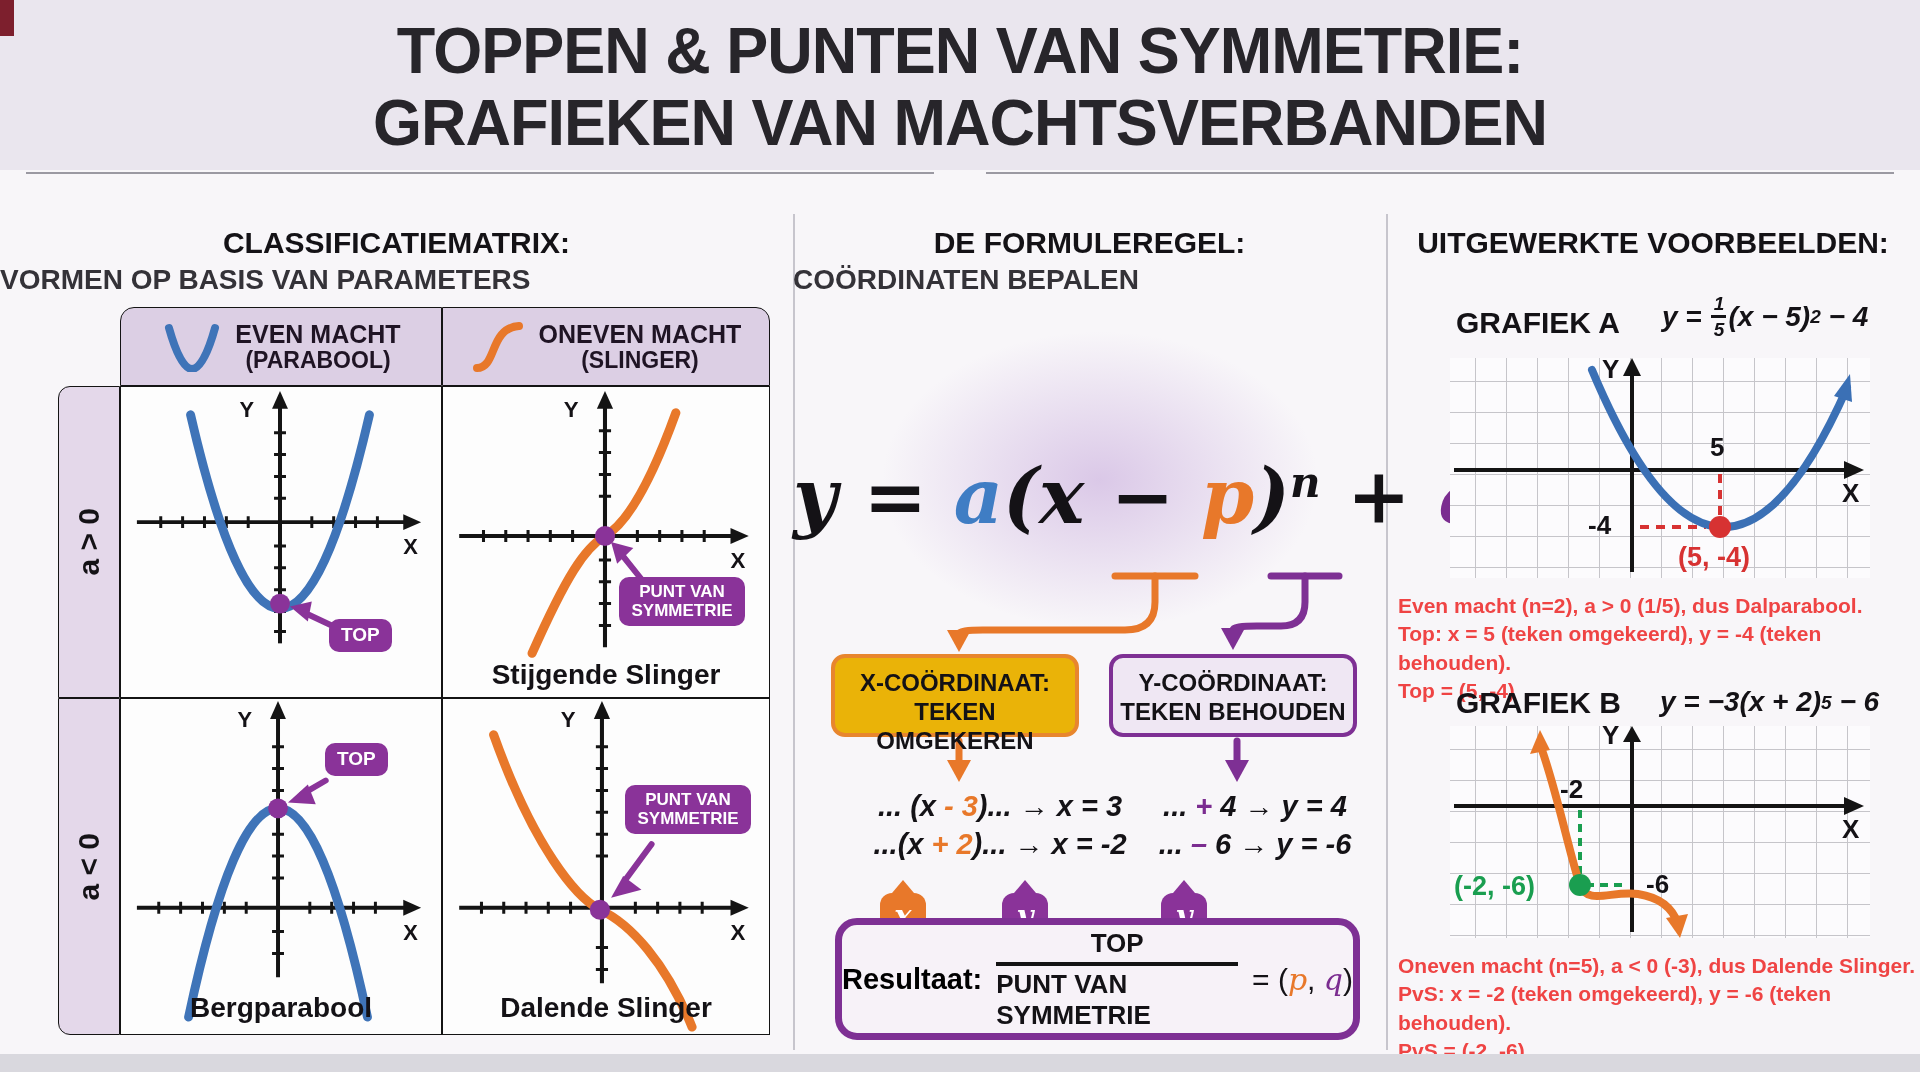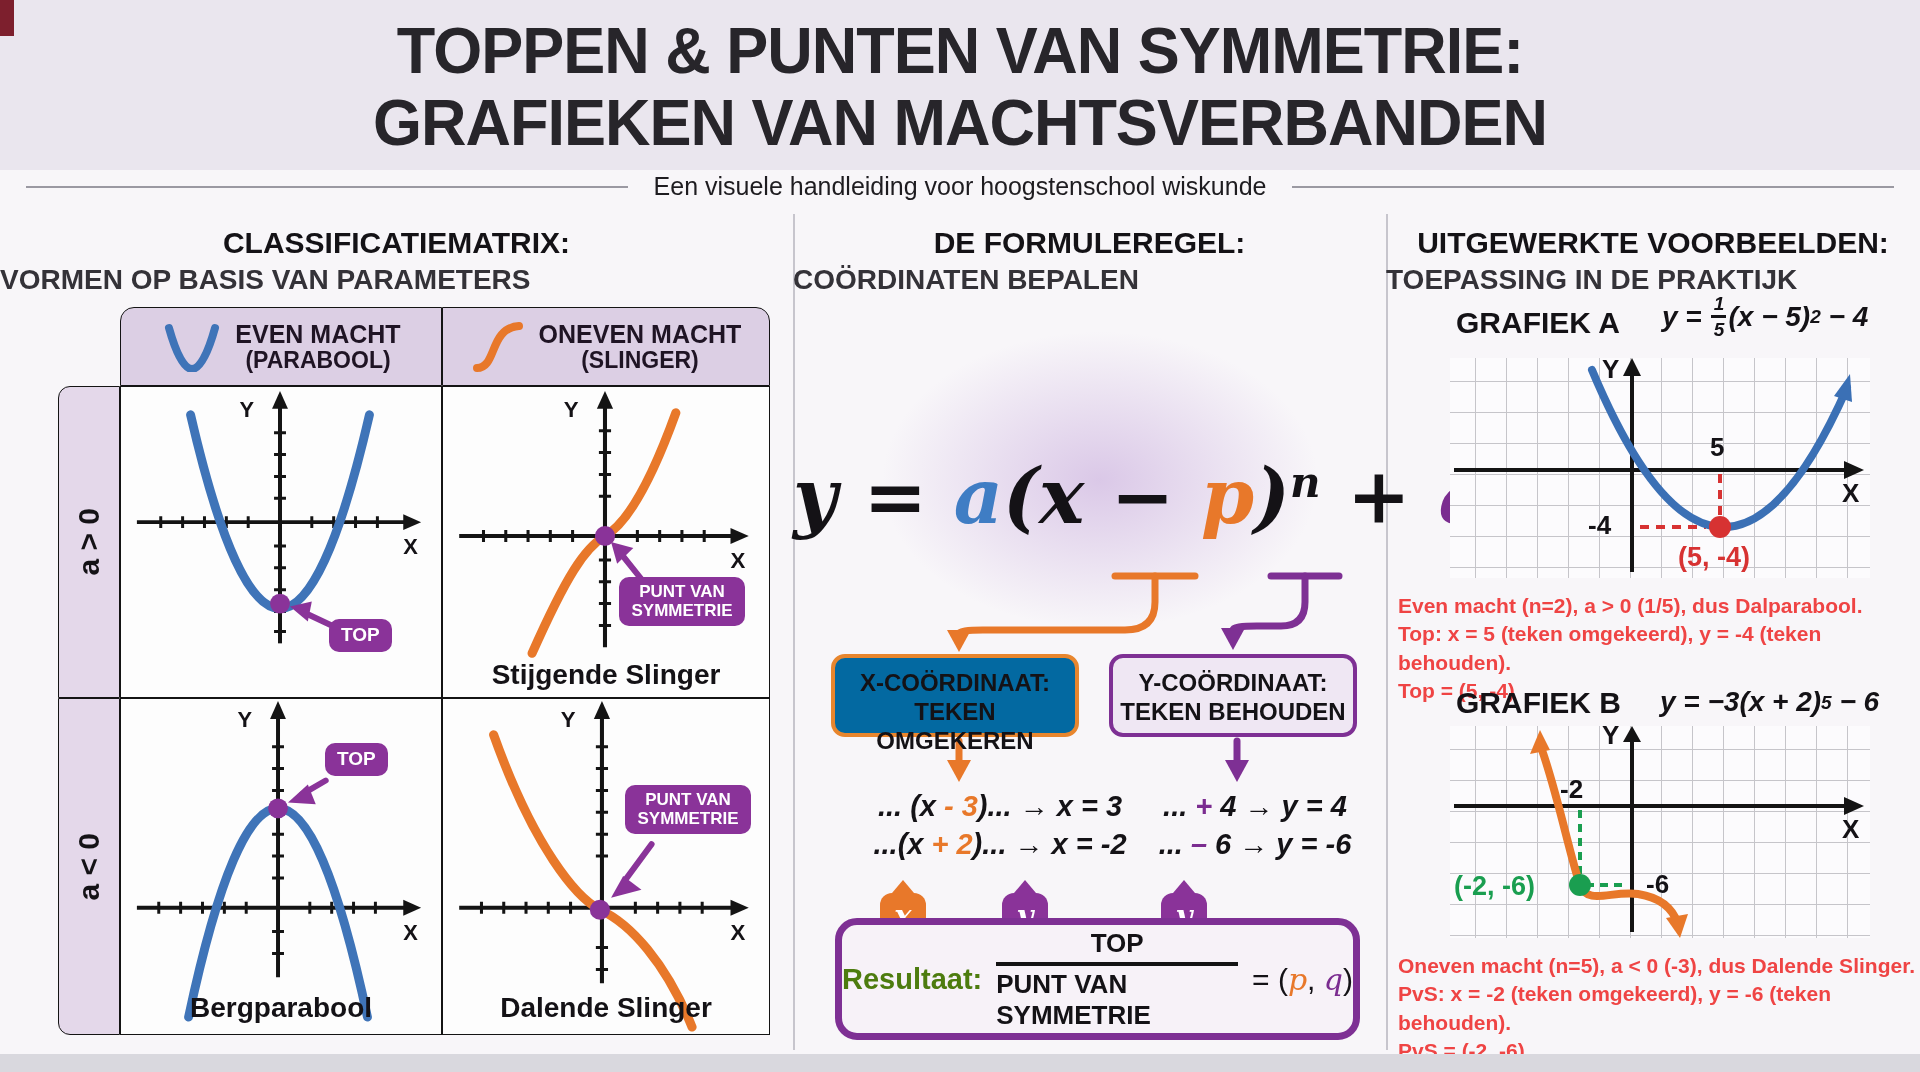--- a/index.html
+++ b/index.html
@@ -49,36 +49,36 @@
   
   .glow{position:absolute;left:880px;top:330px;width:440px;height:300px;
         background:radial-gradient(ellipse at center,rgba(186,150,212,.48),rgba(186,150,212,0) 70%);}
   .big-formula{position:absolute;left:793px;top:452px;width:593px;text-align:center;
                font-family:"DejaVu Serif",serif;font-style:italic;font-weight:700;
                font-size:76px;color:#141216;white-space:nowrap;}
   .bf-a{color:#3f7dc4;} .bf-p{color:#e8782a;} .bf-q{color:#7b2c90;}
   .bf-exp{font-size:42px;vertical-align:super;}
   .rule-box{position:absolute;box-sizing:border-box;border-radius:14px;text-align:center;
             font-weight:700;font-size:24px;line-height:1.2;padding-top:11px;color:#141216;}
-  .x-box{left:831px;top:654px;width:248px;height:83px;border:4px solid #e8862e;background:#0369a1;}
+  .x-box{left:831px;top:654px;width:248px;height:83px;border:4px solid #e8862e;background:#eab308;}
   .y-box{left:1109px;top:654px;width:248px;height:83px;border:4px solid #7e3094;background:#efe7f3;}
   .ex-block{position:absolute;text-align:center;font-size:29px;font-weight:700;font-style:italic;
             line-height:1.3;color:#141216;white-space:nowrap;}
   .hl-o{color:#e8782a;} .hl-p{color:#7b2c90;}
   .mini-badge{position:absolute;width:46px;height:46px;border-radius:12px;color:#fff;
               display:flex;align-items:center;justify-content:center;
               font-family:"DejaVu Serif",serif;font-style:italic;font-weight:700;font-size:29px;}
   .mb-o{background:#e8782a;} .mb-p{background:#8a3399;}
   .mini-badge::before{content:"";position:absolute;top:-13px;left:50%;transform:translateX(-50%);
               border-left:11px solid transparent;border-right:11px solid transparent;}
   .mb-o::before{border-bottom:13px solid #e8782a;} .mb-p::before{border-bottom:13px solid #8a3399;}
   .result-box{position:absolute;left:835px;top:918px;width:525px;height:122px;box-sizing:border-box;
               border:7px solid #7e3094;border-radius:22px;background:#f7f2f8;
               display:flex;align-items:center;justify-content:center;gap:14px;}
-  .res-label{font-size:29px;font-weight:700;color:#4d7c0f;}
+  .res-label{font-size:29px;font-weight:700;color:#000000;}
   .frac{display:flex;flex-direction:column;align-items:center;font-size:26px;font-weight:700;color:#141216;}
   .frac-bar{align-self:stretch;border-top:4px solid #141414;margin:3px 0;}
   .res-eq{font-size:30px;font-weight:400;color:#141216;white-space:nowrap;}
   .res-eq .pq{font-family:"DejaVu Serif",serif;font-style:italic;}
   .conn{stroke-linecap:round;fill:none;}
   
   .gr-label{position:absolute;font-size:30px;font-weight:700;color:#141216;margin-left:36px;}
   .gr-formula{position:absolute;font-size:28px;font-weight:700;font-style:italic;color:#141216;
               display:flex;align-items:center;white-space:pre;}
   .frac-sm{display:inline-flex;flex-direction:column;align-items:center;font-size:19px;
@@ -104,21 +104,20 @@
 <body>
 
 <div id="page">
 
   <div class="header-band"></div>
   <div class="corner-mark"></div>
   <div class="title title1">TOPPEN &amp; PUNTEN VAN SYMMETRIE:</div>
   <div class="title title2">GRAFIEKEN VAN MACHTSVERBANDEN</div>
   <div class="subtitle-row">
     <div class="sub-line"></div>
-    <div class="subtitle">Een visuele handleiding voor hoogstenschool wiskunde</div>
     <div class="sub-line"></div>
   </div>
 
   <div class="vsep" style="left:793px"></div>
   <div class="vsep" style="left:1386px"></div>
 
   <div class="colhead1" style="left:0;top:226px;width:793px">CLASSIFICATIEMATRIX:</div>
   <div class="colhead2" style="left:0;top:264px;width:793px">VORMEN OP BASIS VAN PARAMETERS</div>
 
   <div class="matrix">
@@ -275,21 +274,20 @@
     <span class="res-label">Resultaat:</span>
     <span class="frac">
       <span>TOP</span>
       <span class="frac-bar"></span>
       <span>PUNT VAN SYMMETRIE</span>
     </span>
     <span class="res-eq"><span>= (</span><span class="pq hl-o">p</span><span>, </span><span class="pq hl-p">q</span><span>)</span></span>
   </div>
 
   <div class="colhead1" style="left:1386px;top:226px;width:534px">UITGEWERKTE VOORBEELDEN:</div>
-  <div class="colhead2" style="left:1386px;top:264px;width:534px">TOEPASSING IN DE PRAKTIJK</div>
 
   <div class="gr-label" style="left:1420px;top:306px">GRAFIEK A</div>
   <div class="gr-formula" style="left:1662px;top:294px"><span>y = </span><span class="frac-sm"><span>1</span><span class="frac-sm-bar"></span><span>5</span></span><span>(x − 5)</span><span class="sup-sm">2</span><span> − 4</span></div>
 
   <div class="graph" style="left:1450px;top:358px;height:220px">
     <svg viewBox="0 0 420 220" preserveAspectRatio="none">
       <path class="axis" d="M4,112 H396" stroke-width="5"></path>
         <polygon points="394,103 394,121 414,112" fill="#141414"></polygon>
       <path class="axis" d="M182,214 V16" stroke-width="5"></path>
         <polygon points="173,18 191,18 182,0" fill="#141414"></polygon>

